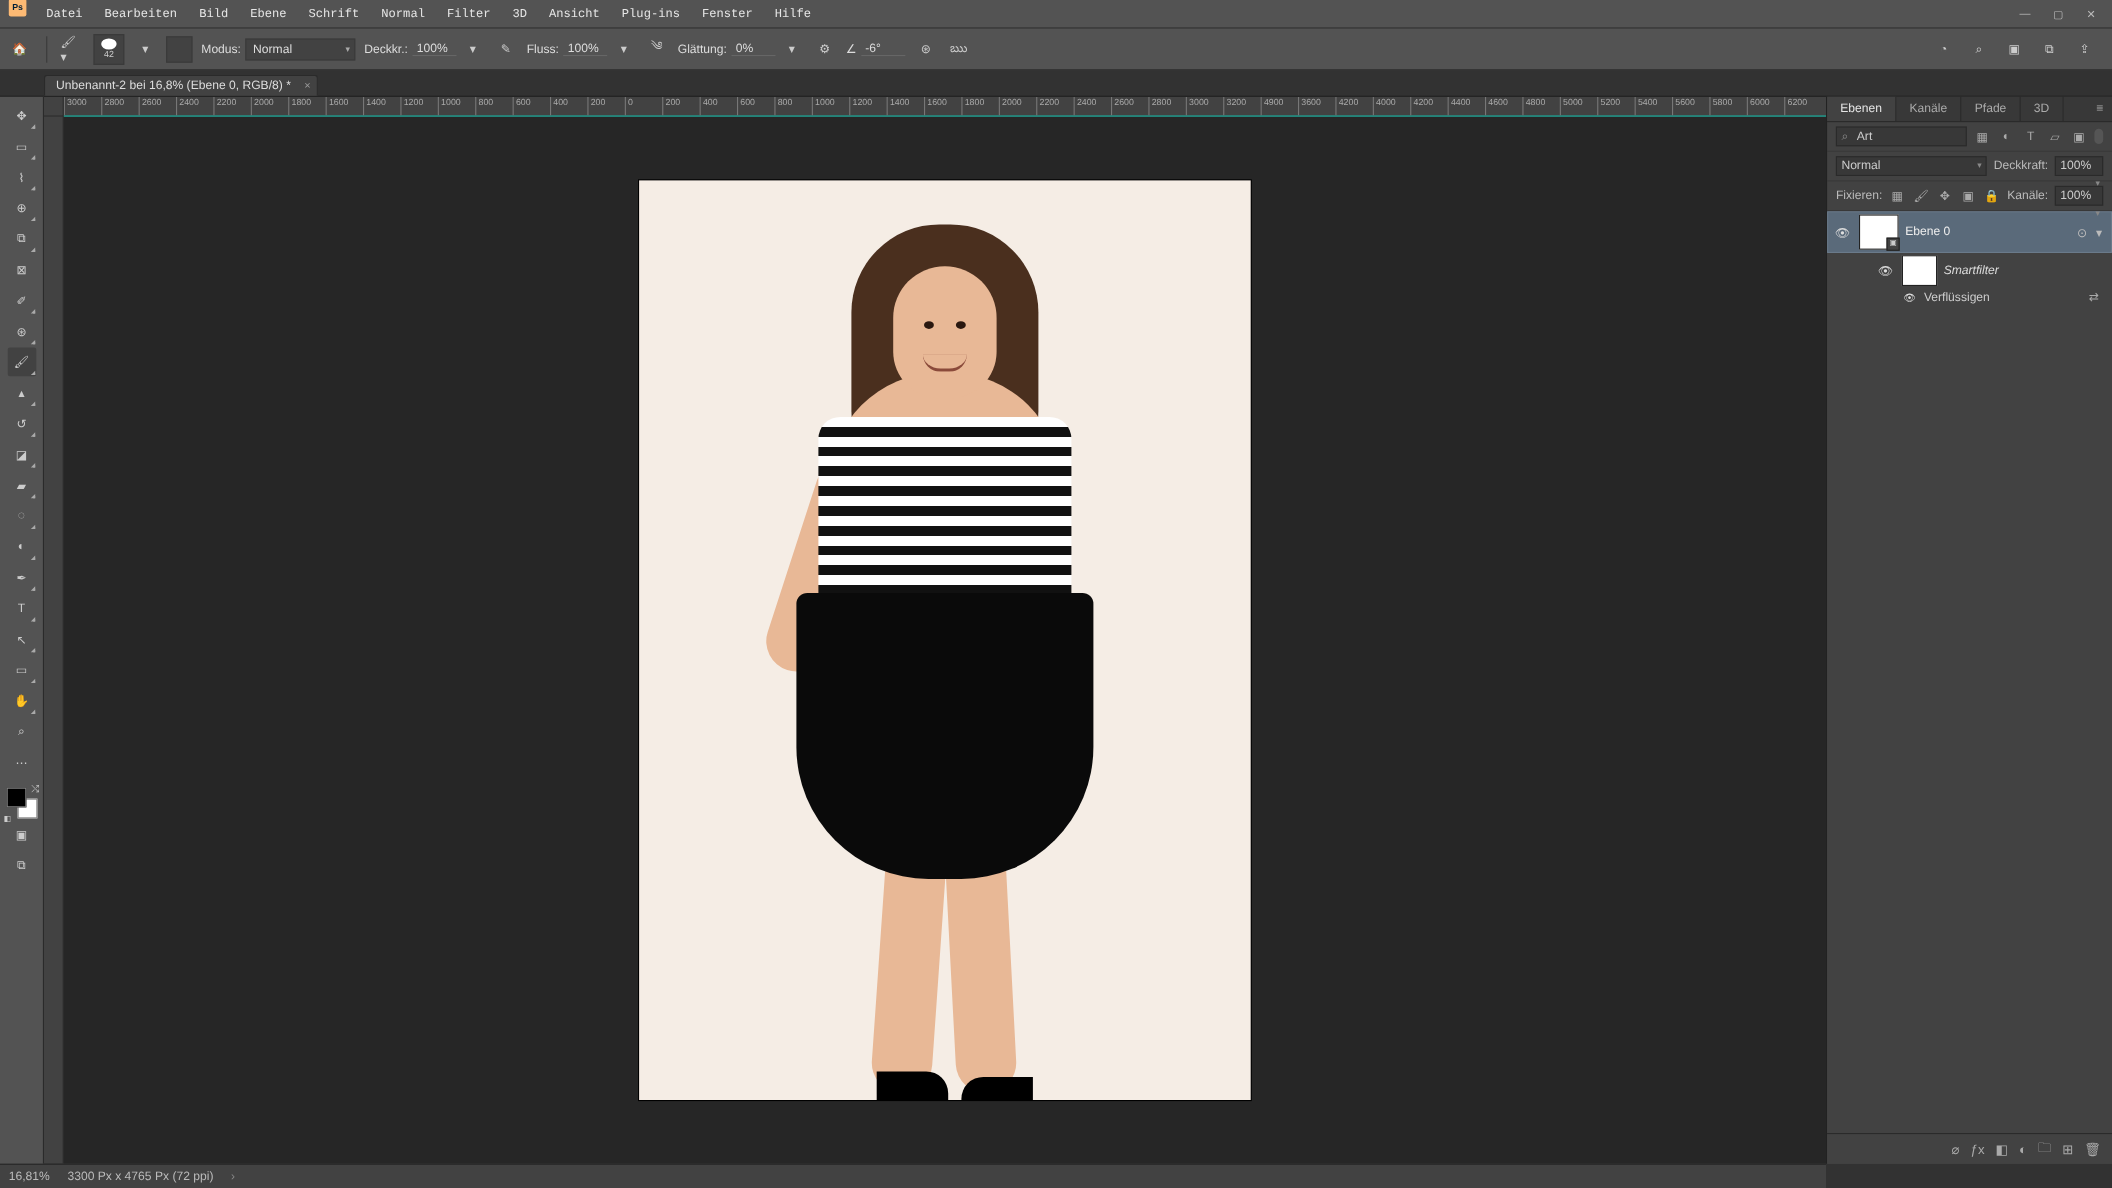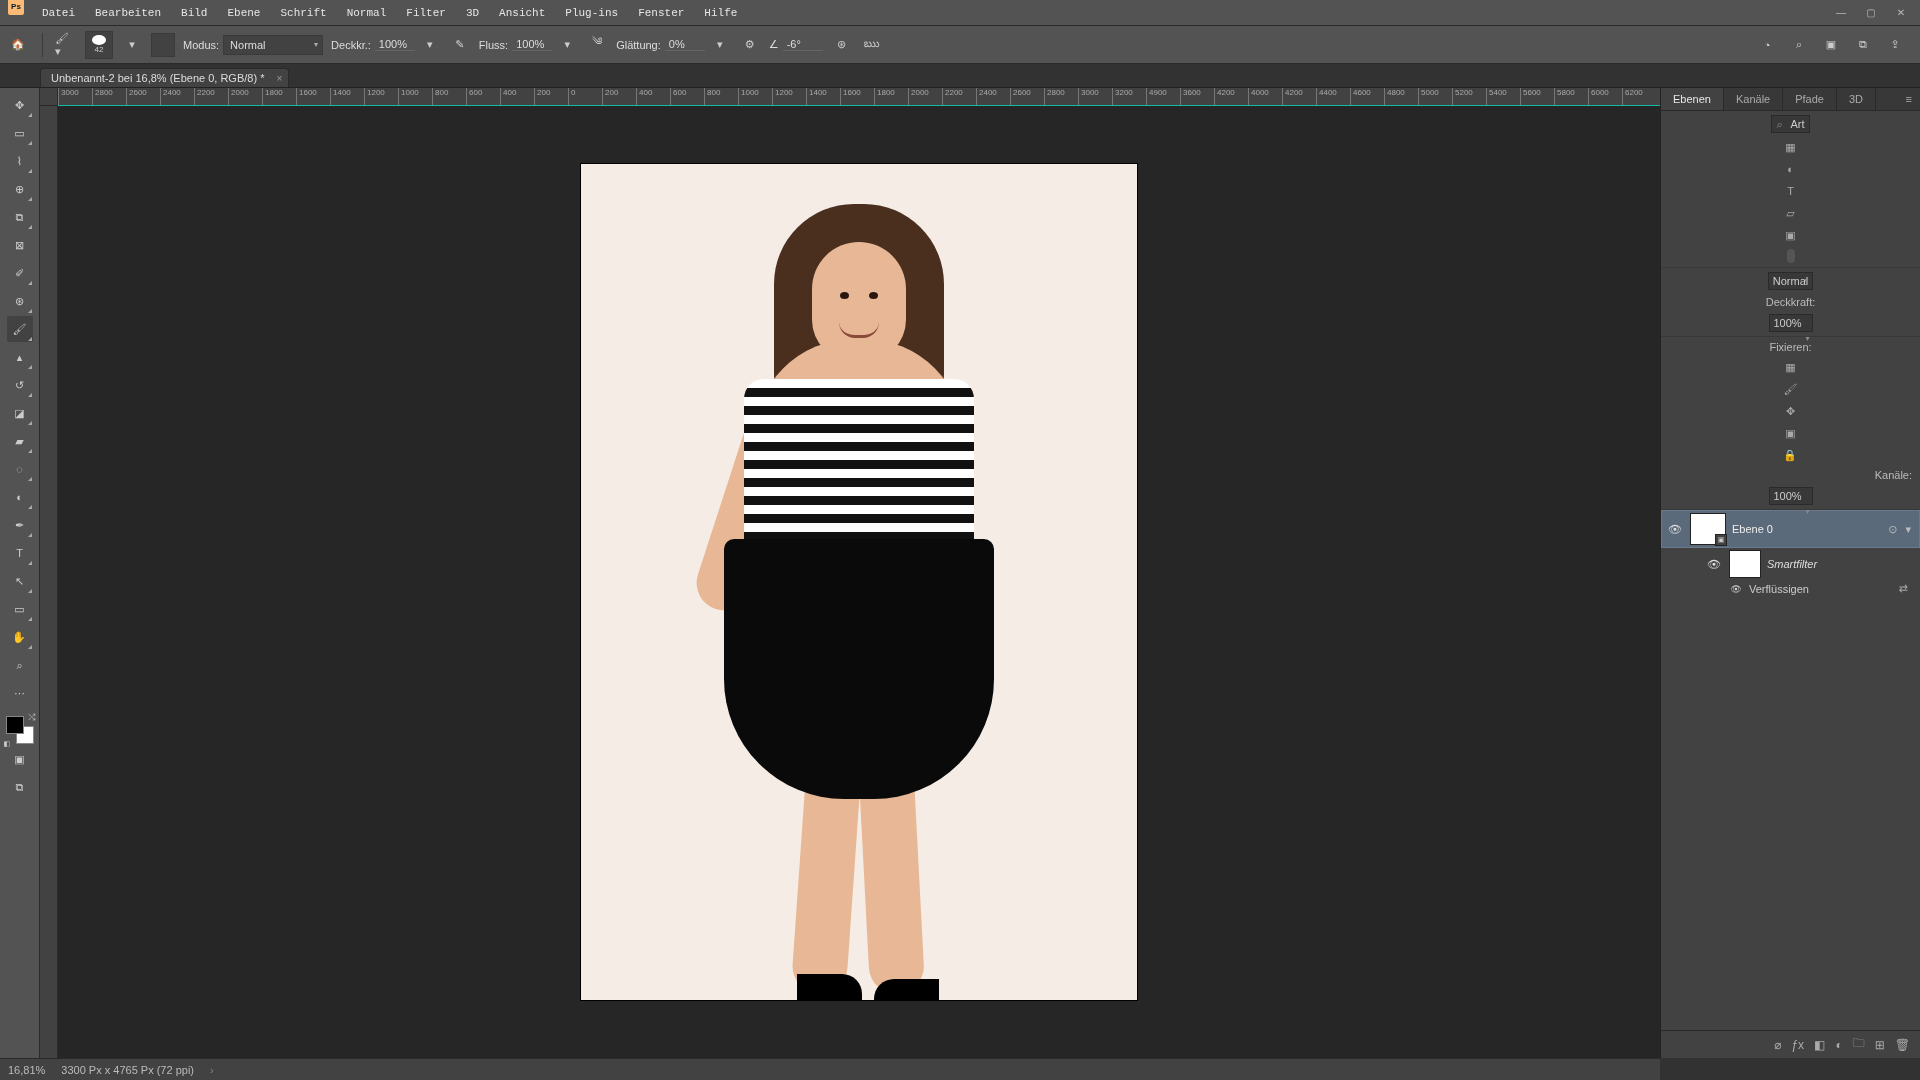--- a/index.html
+++ b/index.html
@@ -69,21 +69,21 @@
 .smile { position:absolute; top:80px; left:50%; transform:translateX(-50%); width:40px; height:16px; border-bottom:3px solid #8a4a3a; border-radius:0 0 20px 20px; }
 .eye { position:absolute; top:50px; width:9px; height:7px; background:#2a1810; border-radius:50%; }
 .eye.l { left:28px; } .eye.r { right:28px; }
 
 
 .right-panels { width: 260px; background: #424242; border-left: 1px solid #222; display:flex; flex-direction:column;justify-content:space-between; }
 .panel-tabs { display:flex; background:#383838; border-bottom:1px solid #2a2a2a; }
 .panel-tabs .ptab { padding: 5px 12px; color:#aaa; cursor:pointer; border-right:1px solid #2a2a2a; }
 .panel-tabs .ptab.active { background:#424242; color:#e6e6e6; }
 .panel-tabs .menu-dots { margin-left:auto; padding:5px 8px; color:#aaa; cursor:pointer; }
-.panel-row { display:flex; align-items:center; gap:6px; padding: 4px 8px; border-bottom:1px solid #383838;flex-direction:column; }
+.panel-row { display:flex; align-items:center; gap:6px; padding: 4px 8px; border-bottom:1px solid #383838; }
 .panel-row .lbl { color:#bbb; }
 .panel-row .drop-small { flex:1; background:#383838; border:1px solid #2a2a2a; height:18px; padding:0 4px; line-height:16px; position:relative; }
 .panel-row .drop-small::after { content:'▾'; position:absolute; right:4px; font-size:8px; color:#888; }
 .panel-row .pct { width:44px; background:#383838; border:1px solid #2a2a2a; height:18px; text-align:right; padding:0 12px 0 4px; line-height:16px; position:relative; }
 .panel-row .pct::after { content:'▾'; position:absolute; right:2px; font-size:8px; color:#888; }
 .panel-row .search-inp { flex:1; background:#383838; border:1px solid #2a2a2a; height:18px; padding:0 4px 0 18px; line-height:16px; color:#ccc; position:relative; }
 .panel-row .search-inp::before { content:'⌕'; position:absolute; left:4px; color:#888; }
 .panel-row .mini-icon { width:16px; height:16px; display:flex; align-items:center; justify-content:center; color:#aaa; cursor:pointer; font-size:11px; }
 .lock-row .mini-icon { border:1px solid transparent; }
 

